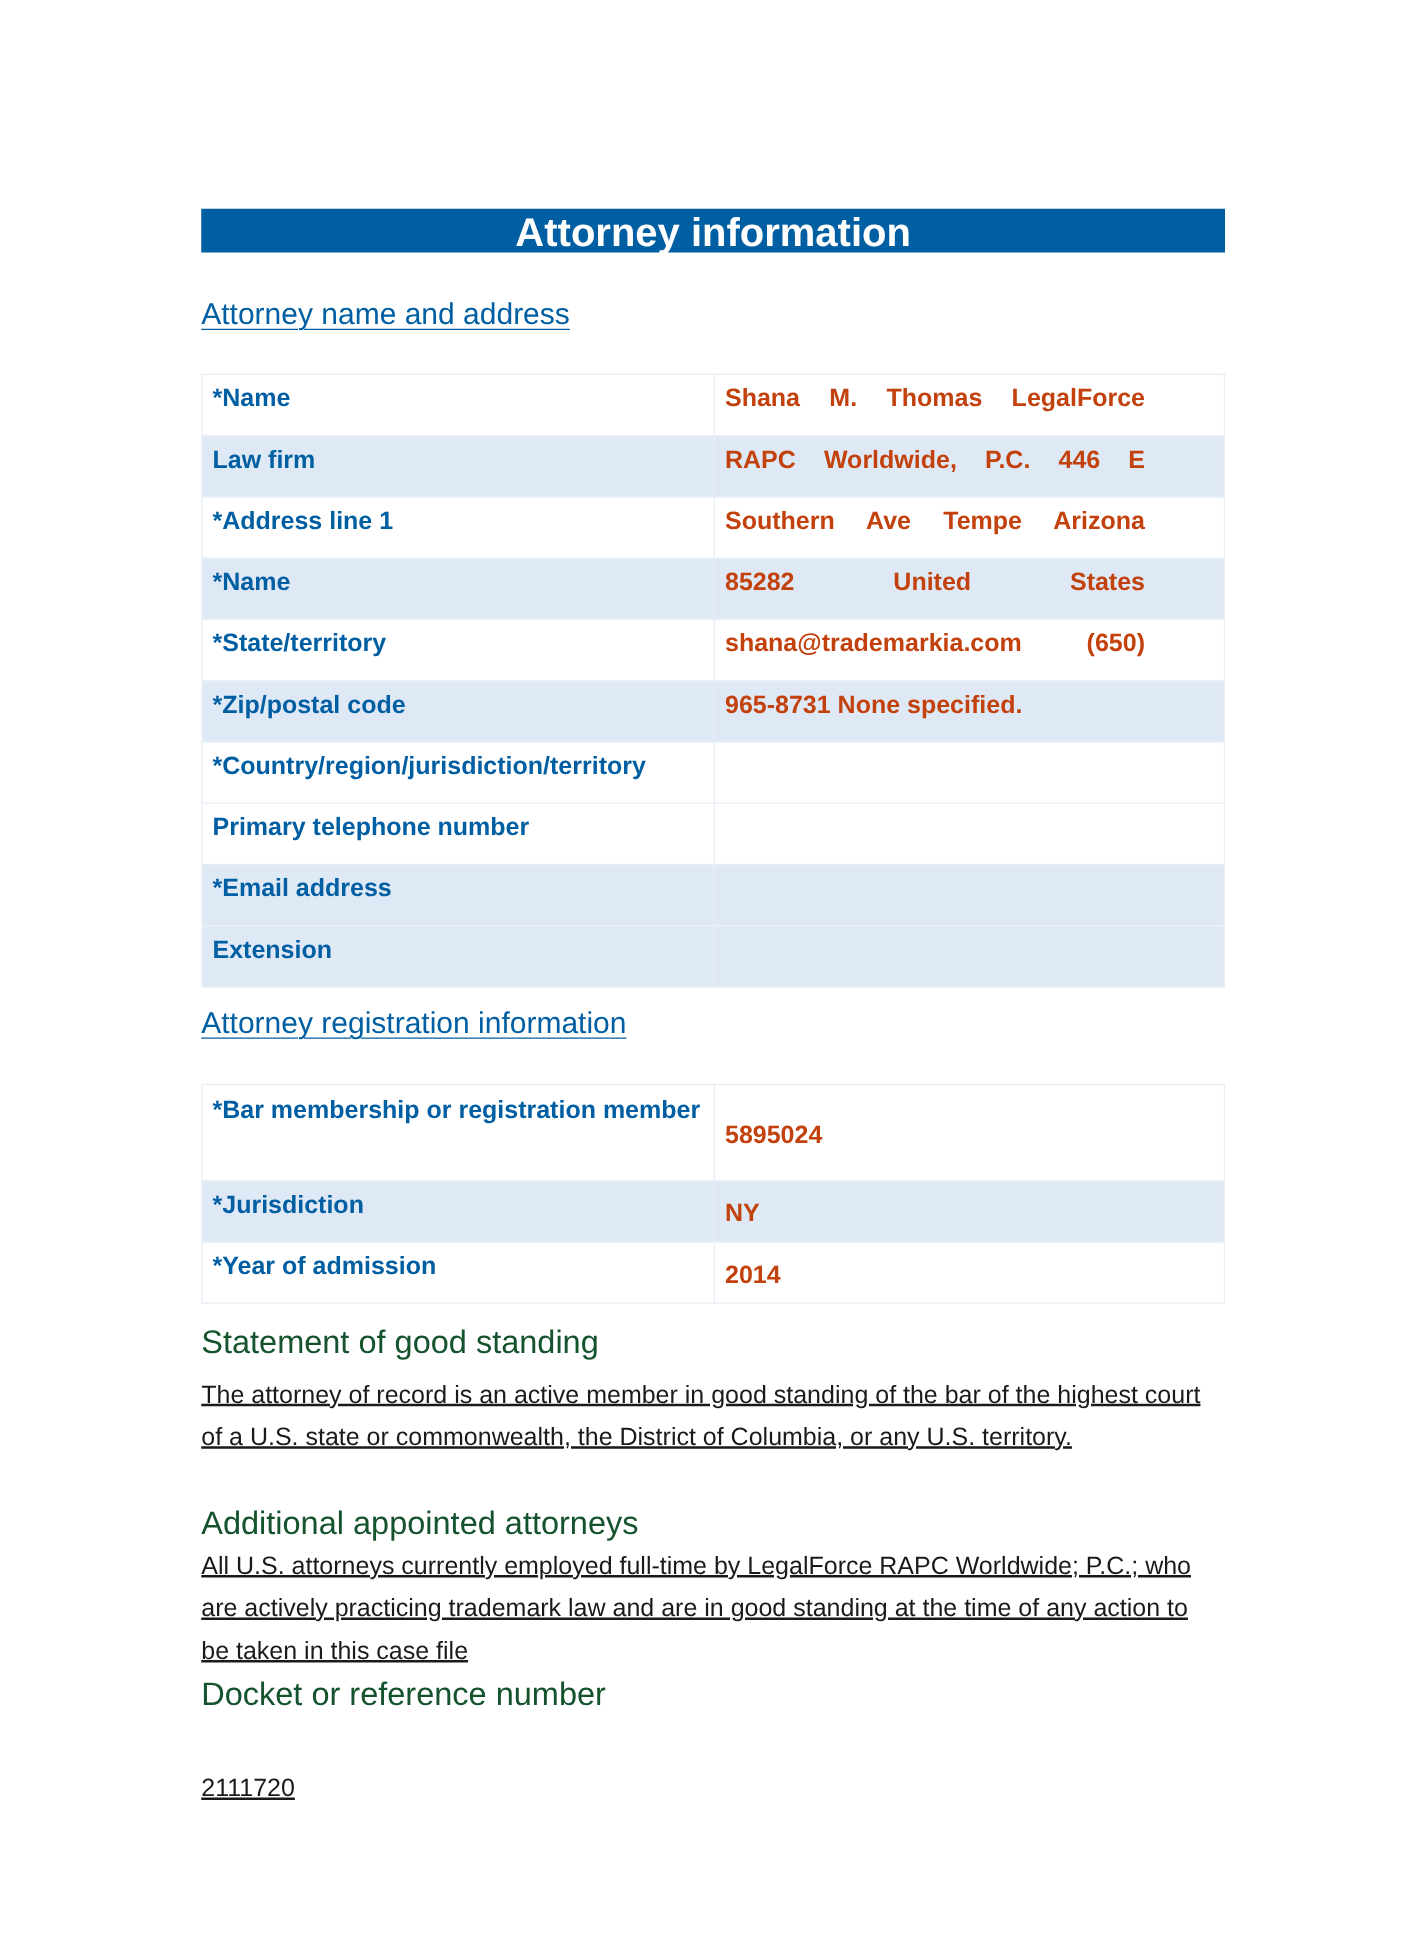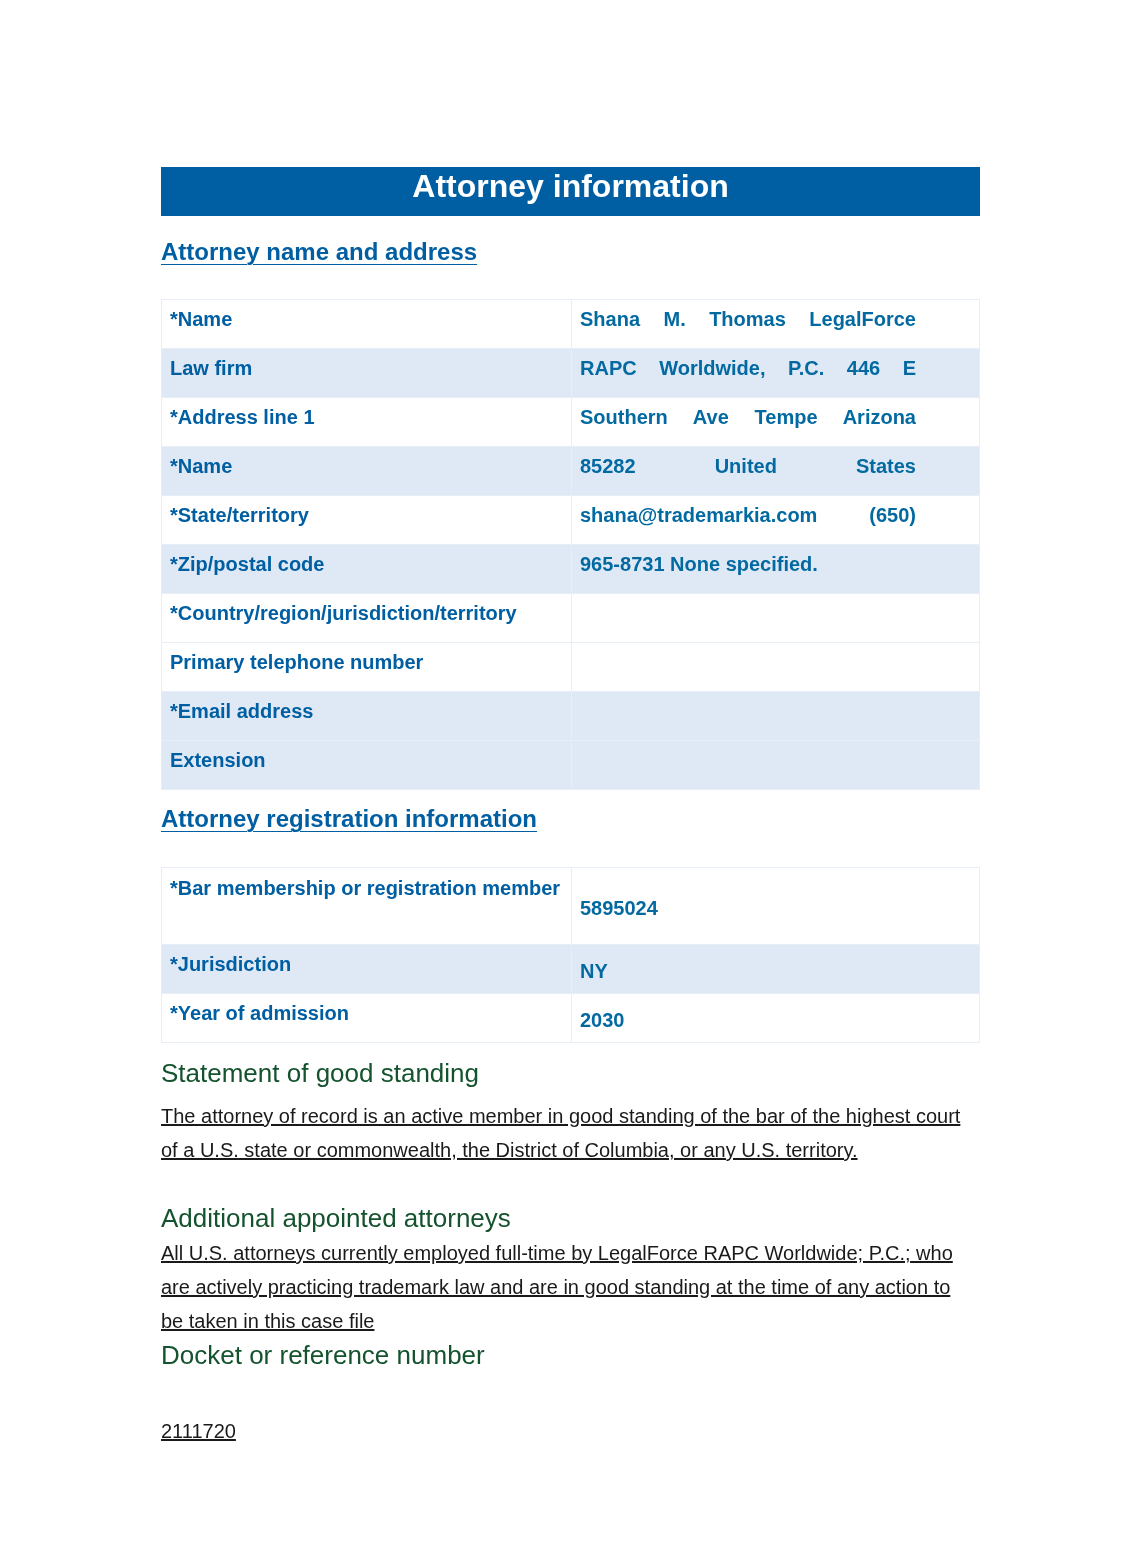--- a/index.html
+++ b/index.html
@@ -3,43 +3,43 @@
   <meta charset="utf-8">
   <style>
     html, body { margin: 0; padding: 0; background: #ffffff; }
     body {
       width: 1141px; height: 1547px; position: relative;
       font-family: "Liberation Sans", sans-serif;
       color: #1a1a1a;
     }
     .page { position: absolute; left: 161px; top: 0; width: 819px; }
     .banner {
-      position: absolute; top: 167px; left: 0; width: 819px; height: 49px;
+      position: absolute; top: 167px; left: 0; width: 819px; height: 35px;
       background: #005ea2;
       color: #ffffff; font-weight: bold; font-size: 32px;
       text-align: center; line-height: 38px;
     }
     .sec-title {
       position: absolute; left: 0;
-      color: #005ea2; font-weight: bold; font-size: 24px;
+      color: #005ea2; font-weight: normal; font-size: 24px;
       text-decoration: underline; text-underline-offset: 4px; text-decoration-thickness: 1px;
     }
     table.kv {
       position: absolute; left: 0; width: 819px;
       border-collapse: collapse; table-layout: fixed;
       font-size: 20px;
       font-weight: bold;
     }
     table.kv td {
       border: 1px solid #e8eef6;
       vertical-align: top;
       padding: 8px 8px 0 8px;
     }
     table.kv td.k { width: 393px; color: #005ea2; }
-    table.kv td.v { color: #0369a1; padding-right: 63px; text-align: justify; text-align-last: justify; }
+    table.kv td.v { color: #c2410c; padding-right: 63px; text-align: justify; text-align-last: justify; }
     table.kv td.v.plain { text-align-last: left; }
     table.kv tr.alt td { background: #dfe9f5; }
     table.kv tr.r48 td { height: 40px; }
     .reg td.v { vertical-align: middle; padding-top: 4px; }
     .sub-head {
       position: absolute; left: 0;
       color: #14532d; font-size: 26px;
     }
     .para {
       position: absolute; left: 0; width: 800px;
@@ -107,21 +107,21 @@
         <tr>
       <td class="k" style="height:72px; line-height:32px; padding-top:4px;">*Bar membership or registration member</td>
       <td class="v plain">5895024</td>
     </tr>
     <tr class="r48 alt">
       <td class="k">*Jurisdiction</td>
       <td class="v plain">NY</td>
     </tr>
     <tr class="r48">
       <td class="k">*Year of admission</td>
-      <td class="v plain">2030</td>
+      <td class="v plain">2014</td>
     </tr>
   </tbody>
     </table>
 
   <div class="sub-head" style="top:1058px;">Statement of good standing</div>
   <div class="para" style="top:1099px;">The attorney of record is an active member in good standing of the bar of the highest court of a U.S. state or commonwealth, the District of Columbia, or any U.S. territory.</div>
 
   <div class="sub-head" style="top:1203px;">Additional appointed attorneys</div>
   <div class="para" style="top:1236px;">All U.S. attorneys currently employed full-time by LegalForce RAPC Worldwide; P.C.; who are actively practicing trademark law and are in good standing at the time of any action to be taken in this case file</div>
 

